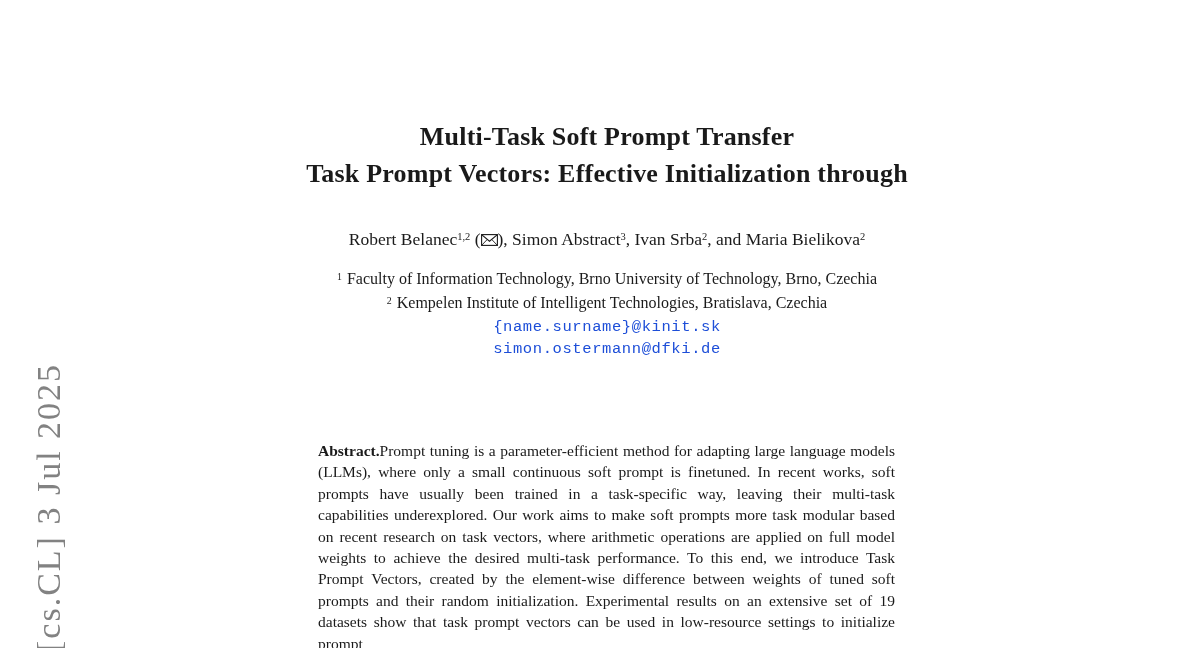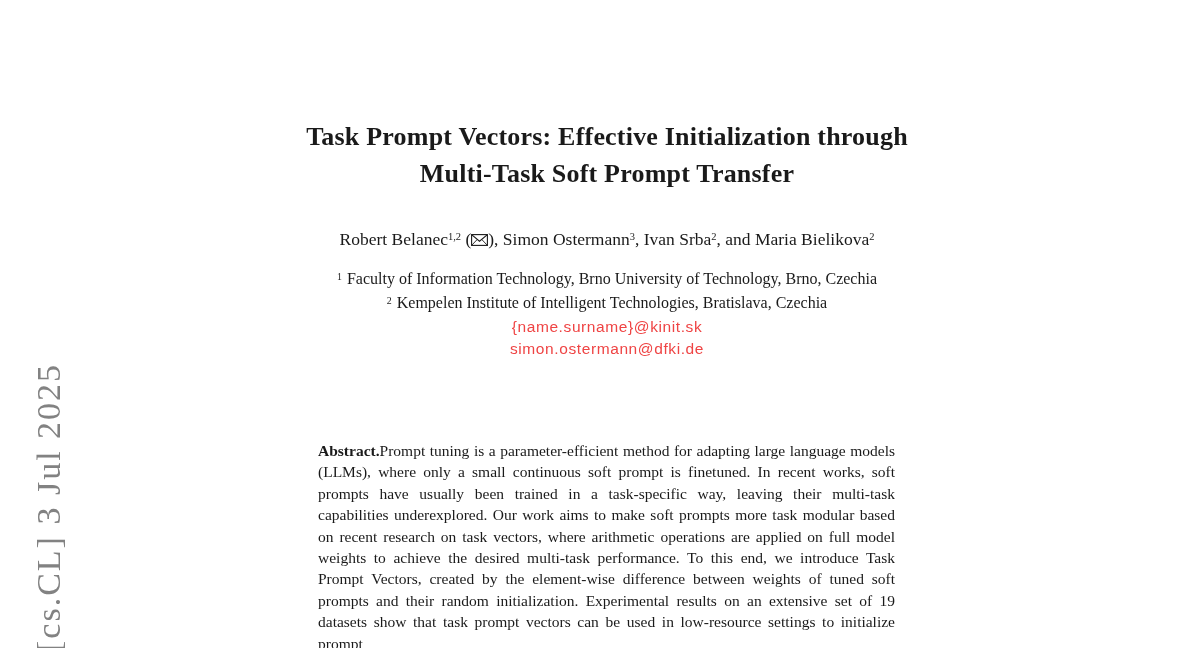--- a/index.html
+++ b/index.html
@@ -59,24 +59,24 @@
   }
   .affil-line { white-space: nowrap; }
   sup.affil-sup {
     font-size: 0.62em;
     position: relative;
     top: -0.45em;
     vertical-align: baseline;
     margin-right: 5px;
   }
   .email-line {
-    font-family: Liberation Sans, sans-serif;
+    font-family: Liberation Mono, monospace;
     font-size: 15.5px;
     letter-spacing: 0.6px;
-    color: #ef4444;
+    color: #1d4ed8;
     white-space: nowrap;
   }
   .abstract-block {
     position: absolute;
     top: 440px;
     left: 64px;
     width: 577px;
     text-align: justify;
     font-size: 15.5px;
     line-height: 21.4px;
@@ -101,29 +101,29 @@
 </head>
 <body>
 
 <div class="page">
 
   <div class="arxiv-watermark">[cs.CL]  3 Jul 2025</div>
 
   <div class="content">
 
     <div class="paper-title">
+      <div>Multi-Task Soft Prompt Transfer</div>
       <div>Task Prompt Vectors: Effective Initialization through</div>
-      <div>Multi-Task Soft Prompt Transfer</div>
     </div>
 
     <div class="authors-line"><span>Robert Belanec</span><sup class="auth-sup">1,2</sup><span class="envelope-wrap"><span> (</span><span><svg class="envelope-svg" width="17" height="12" viewBox="0 0 17 12">
               <rect x="0.6" y="0.6" width="15.8" height="10.8" fill="none" stroke="#1a1a1a" stroke-width="1.1"></rect>
               <path d="M0.6,0.6 L8.5,7.2 L16.4,0.6" fill="none" stroke="#1a1a1a" stroke-width="1.1"></path>
               <path d="M0.6,11.4 L6.3,5.4 M16.4,11.4 L10.7,5.4" fill="none" stroke="#1a1a1a" stroke-width="0.9"></path>
-            </svg></span><span>)</span></span><span>, </span><span>Simon Ostermann</span><sup class="auth-sup">3</sup><span>, </span><span>Ivan Srba</span><sup class="auth-sup">2</sup><span>, and </span><span>Maria Bielikova</span><sup class="auth-sup">2</sup></div>
+            </svg></span><span>)</span></span><span>, </span><span>Simon Abstract</span><sup class="auth-sup">3</sup><span>, </span><span>Ivan Srba</span><sup class="auth-sup">2</sup><span>, and </span><span>Maria Bielikova</span><sup class="auth-sup">2</sup></div>
 
     <div class="affiliations">
       <div class="affil-line"><sup class="affil-sup">1</sup><span>Faculty of Information Technology, Brno University of Technology, Brno, Czechia</span></div>
       <div class="affil-line"><sup class="affil-sup">2</sup><span>Kempelen Institute of Intelligent Technologies, Bratislava, Czechia</span></div>
       <div class="email-line">{name.surname}@kinit.sk</div>
       <div class="email-line">simon.ostermann@dfki.de</div>
     </div>
 
     <div class="abstract-block"><span class="abstract-heading">Abstract.</span><span>Prompt tuning is a parameter-efficient method for adapting large language models (LLMs), where only a small continuous soft prompt is finetuned. In recent works, soft prompts have usually been trained in a task-specific way, leaving their multi-task capabilities underexplored. Our work aims to make soft prompts more </span><span class="em">task modular</span><span> based on recent research on task vectors, where arithmetic operations are applied on full model weights to achieve the desired multi-task performance. To this end, we introduce </span><span class="em">Task Prompt Vectors</span><span>, created by the element-wise difference between weights of tuned soft prompts and their random initialization. Experimental results on an extensive set of 19 datasets show that task prompt vectors can be used in low-resource settings to initialize prompt</span></div>
 

